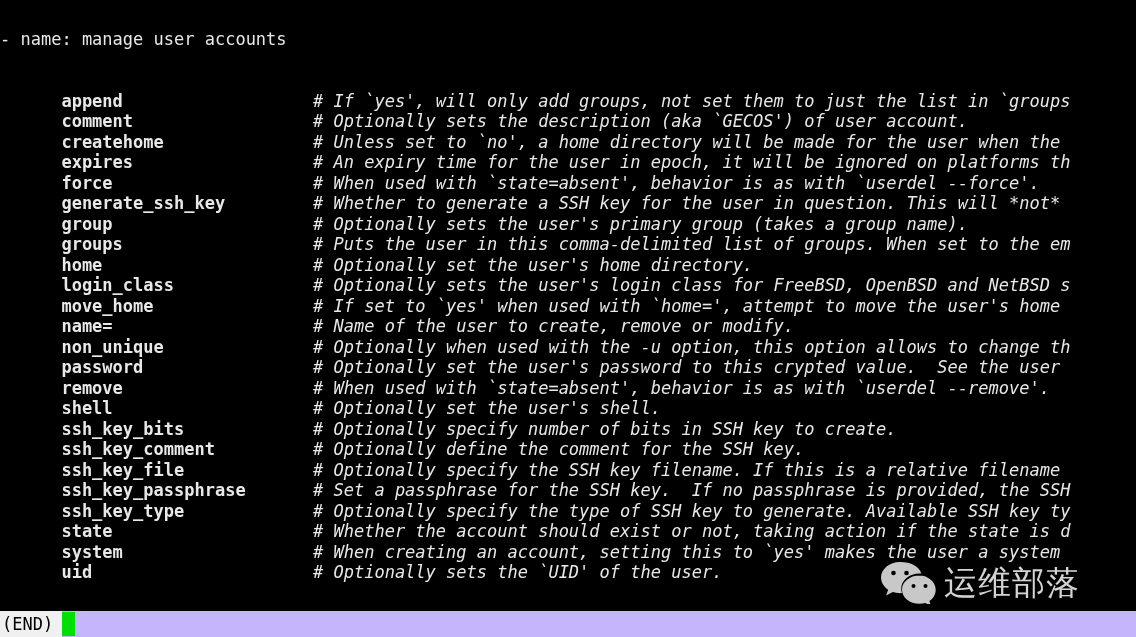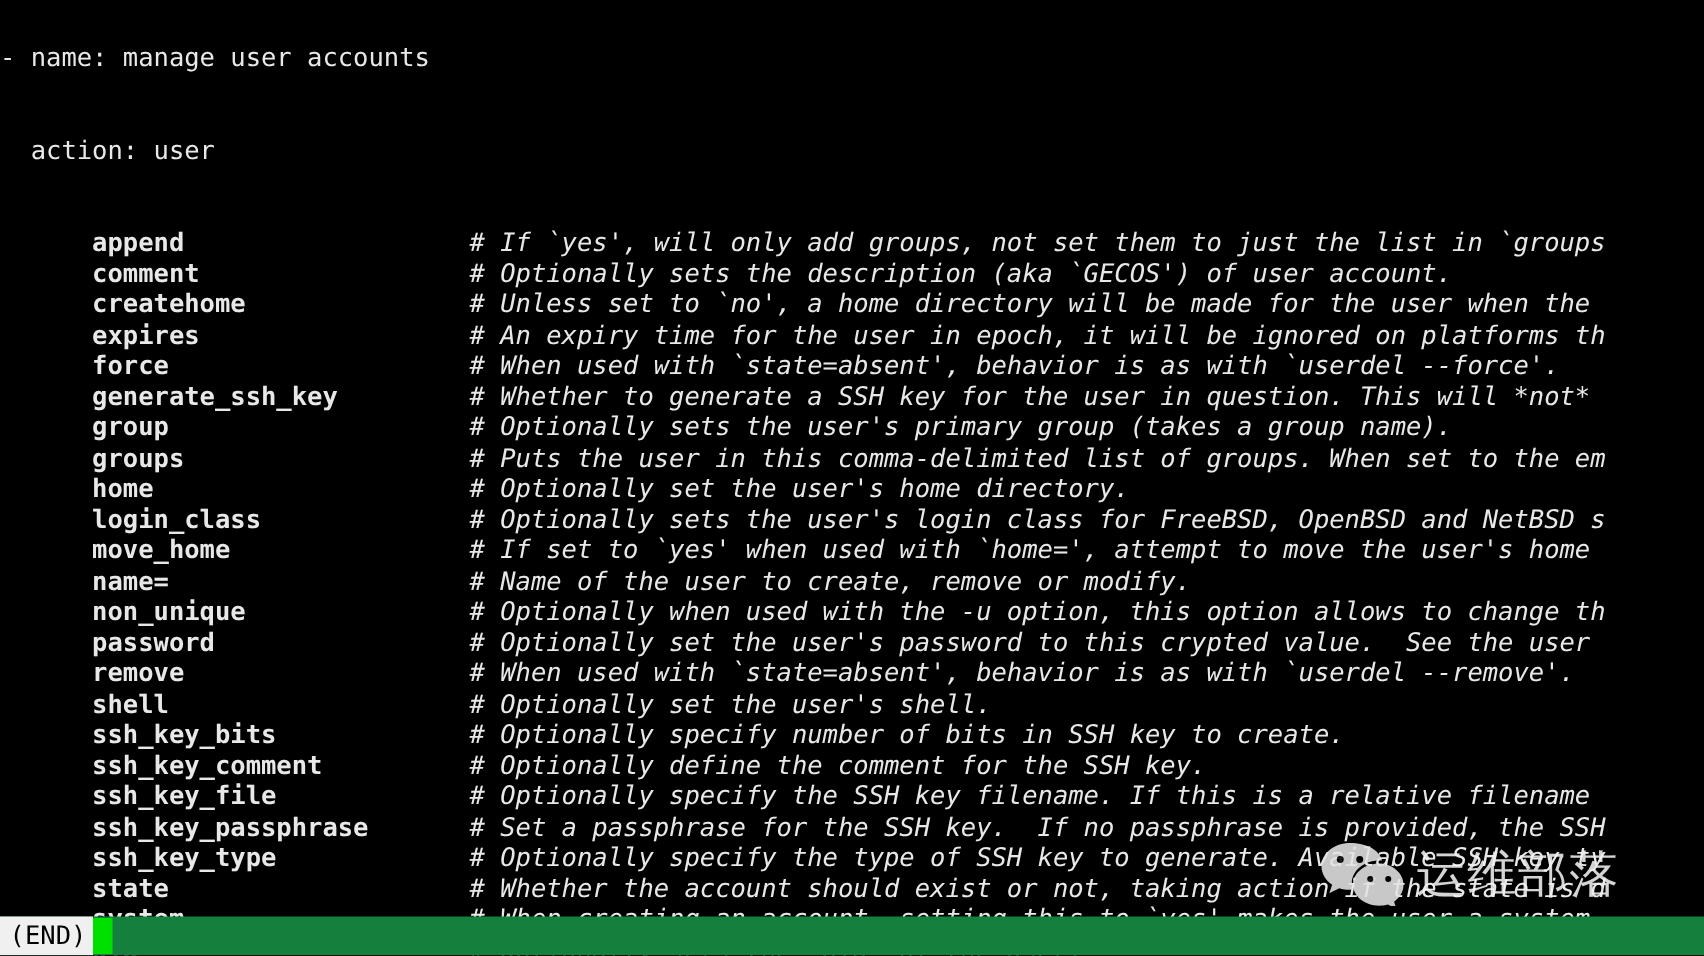--- a/index.html
+++ b/index.html
@@ -55,22 +55,21 @@
   }
   
   #status-line {
     position: absolute;
     left: 0;
     bottom: 0;
     height: 26px;
     width: 1136px;
     display: flex;
     align-items: center;
-    background: #15803d;
-    text-align: center;
+    background: #c4b5fd;
   }
   #status-text {
     background: #f0f0f0;
     color: #000000;
     padding: 0 0 0 2px;
     height: 26px;
     line-height: 26px;
     display: inline-block;
     white-space: pre;
     font-family: "DejaVu Sans Mono", "Liberation Mono", monospace;
@@ -108,21 +107,20 @@
     line-height: 1;
   }
 </style>
 </head>
 <body>
 
 <div id="terminal">
 
   <div id="pager-body">
     <div class="hdr">- name: manage user accounts</div>
-    <div class="hdr">  action: user</div>
     <div id="rows-container"><div class="line"><span class="opt">      append</span><span class="desc"># If `yes', will only add groups, not set them to just the list in `groups</span></div><div class="line"><span class="opt">      comment</span><span class="desc"># Optionally sets the description (aka `GECOS') of user account.</span></div><div class="line"><span class="opt">      createhome</span><span class="desc"># Unless set to `no', a home directory will be made for the user when the</span></div><div class="line"><span class="opt">      expires</span><span class="desc"># An expiry time for the user in epoch, it will be ignored on platforms th</span></div><div class="line"><span class="opt">      force</span><span class="desc"># When used with `state=absent', behavior is as with `userdel --force'.</span></div><div class="line"><span class="opt">      generate_ssh_key</span><span class="desc"># Whether to generate a SSH key for the user in question. This will *not*</span></div><div class="line"><span class="opt">      group</span><span class="desc"># Optionally sets the user's primary group (takes a group name).</span></div><div class="line"><span class="opt">      groups</span><span class="desc"># Puts the user in this comma-delimited list of groups. When set to the em</span></div><div class="line"><span class="opt">      home</span><span class="desc"># Optionally set the user's home directory.</span></div><div class="line"><span class="opt">      login_class</span><span class="desc"># Optionally sets the user's login class for FreeBSD, OpenBSD and NetBSD s</span></div><div class="line"><span class="opt">      move_home</span><span class="desc"># If set to `yes' when used with `home=', attempt to move the user's home</span></div><div class="line"><span class="opt">      name=</span><span class="desc"># Name of the user to create, remove or modify.</span></div><div class="line"><span class="opt">      non_unique</span><span class="desc"># Optionally when used with the -u option, this option allows to change th</span></div><div class="line"><span class="opt">      password</span><span class="desc"># Optionally set the user's password to this crypted value.  See the user</span></div><div class="line"><span class="opt">      remove</span><span class="desc"># When used with `state=absent', behavior is as with `userdel --remove'.</span></div><div class="line"><span class="opt">      shell</span><span class="desc"># Optionally set the user's shell.</span></div><div class="line"><span class="opt">      ssh_key_bits</span><span class="desc"># Optionally specify number of bits in SSH key to create.</span></div><div class="line"><span class="opt">      ssh_key_comment</span><span class="desc"># Optionally define the comment for the SSH key.</span></div><div class="line"><span class="opt">      ssh_key_file</span><span class="desc"># Optionally specify the SSH key filename. If this is a relative filename</span></div><div class="line"><span class="opt">      ssh_key_passphrase</span><span class="desc"># Set a passphrase for the SSH key.  If no passphrase is provided, the SSH</span></div><div class="line"><span class="opt">      ssh_key_type</span><span class="desc"># Optionally specify the type of SSH key to generate. Available SSH key ty</span></div><div class="line"><span class="opt">      state</span><span class="desc"># Whether the account should exist or not, taking action if the state is d</span></div><div class="line"><span class="opt">      system</span><span class="desc"># When creating an account, setting this to `yes' makes the user a system</span></div><div class="line"><span class="opt">      uid</span><span class="desc"># Optionally sets the `UID' of the user.</span></div></div>
   </div>
 
   <div id="status-line">
     <span id="status-text">(END)</span>
     <span id="cursor-block"></span>
   </div>
 
   <div id="watermark">
     <span id="wm-logo">

